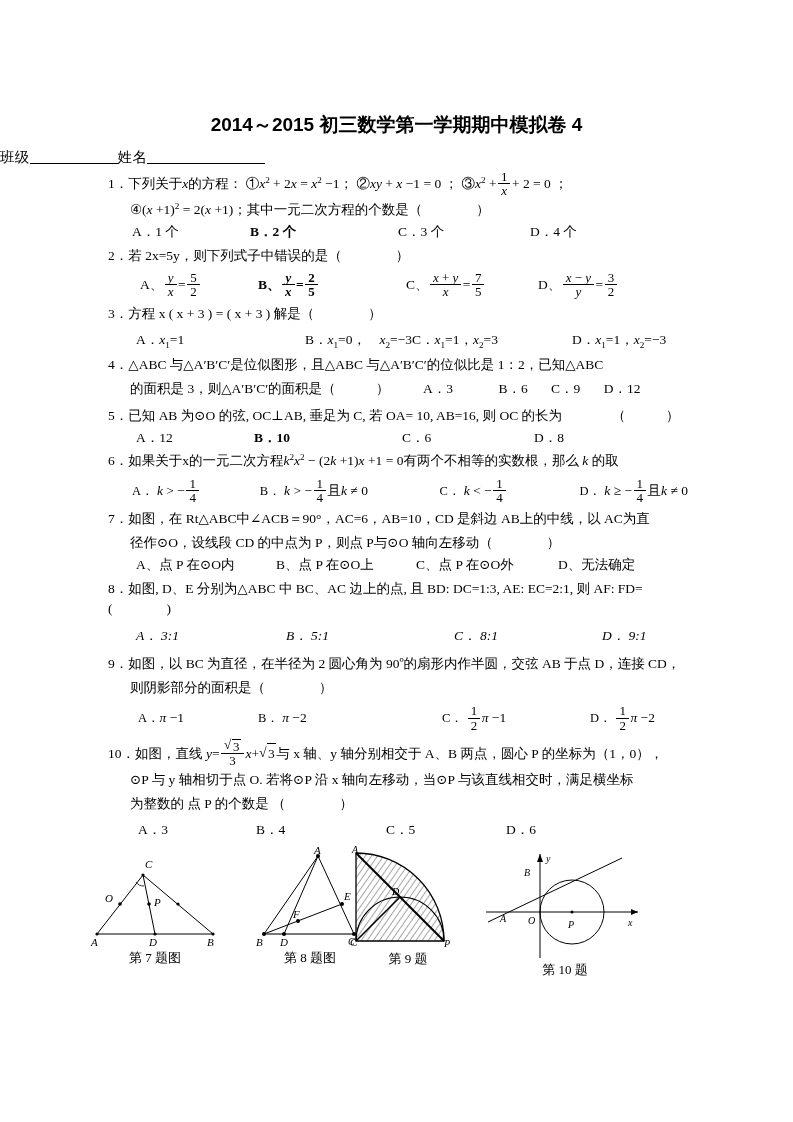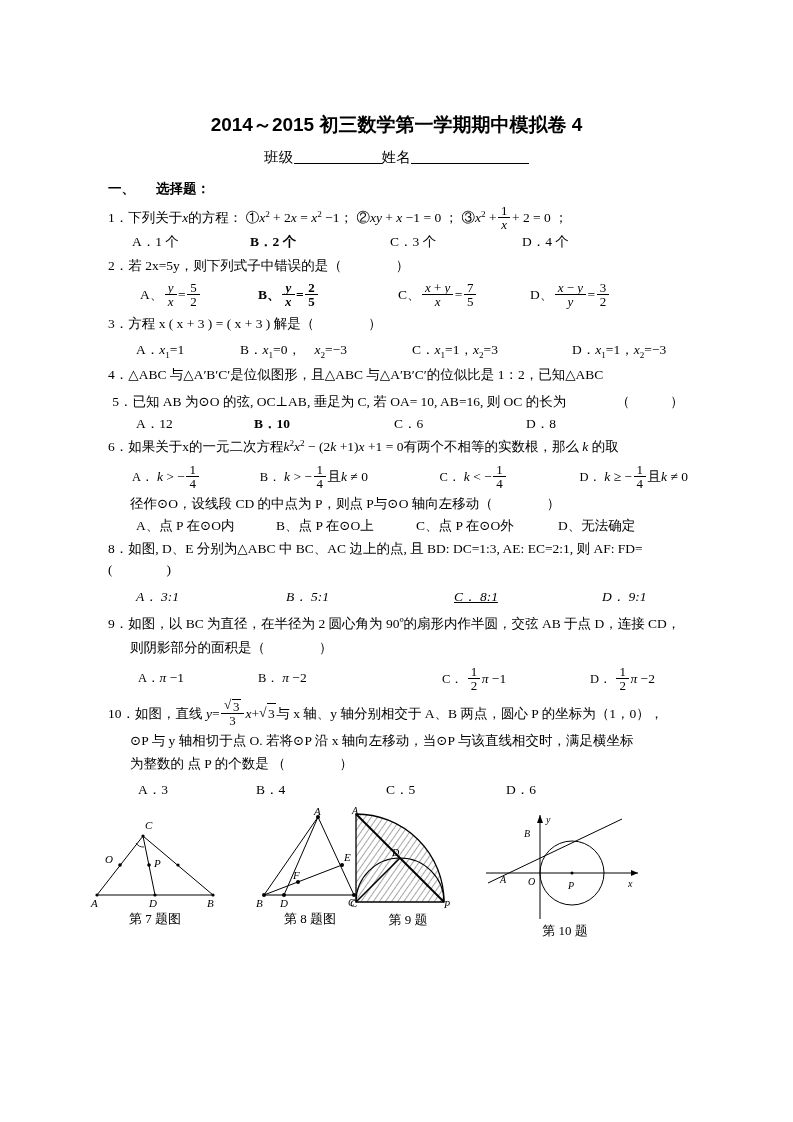--- a/index.html
+++ b/index.html
@@ -16,21 +16,21 @@
   .title{
     text-align:center;
     font-family:"Liberation Sans","DejaVu Sans",sans-serif;
     font-weight:bold;
     font-size:19px;
     letter-spacing:0px;
     margin:0;
     padding-top:112px;
   }
   .idline{
-    text-align:center;
+    text-align:left;
     font-size:14.5px;
     margin:10px 0 0 0;
     letter-spacing:0.3px;
   }
   .blank-s{display:inline-block;width:88px;border-bottom:1.3px solid #000;vertical-align:-2px;}
   .blank-l{display:inline-block;width:118px;border-bottom:1.3px solid #000;vertical-align:-2px;}
 
   .body{
     position:relative;
     margin:0 auto;
@@ -47,21 +47,21 @@
   .sec-head .num{display:inline-block;width:48px;}
 
   .q{font-size:13.5px;line-height:1.55;margin:3px 0 0 0;position:relative;}
   .indent{padding-left:22px;}
 
   
   .opts{font-size:13.5px;line-height:1.5;display:flex;padding-left:24px;margin-top:1px;}
   .opts > span{display:block;}
   .c1{width:118px;}
   .c2{width:140px;font-weight:bold;}
-  .c3{width:132px;}
+  .c3{width:132px;margin-left:8px;}
   .c4{width:auto;}
 
   i, .it{font-style:italic;}
   .sc{font-size:12.5px;}
 
   
   .frac{
     display:inline-block;
     vertical-align:-0.58em;
     text-align:center;
@@ -96,30 +96,30 @@
 <div class="page">
 
   <h1 class="title">2014～2015 初三数学第一学期期中模拟卷 4</h1>
 
   <div class="idline">
     <span>班级</span><span class="blank-s"></span><span>姓名</span><span class="blank-l"></span>
   </div>
 
   <div class="body">
 
-    <div class="sec-head">
-      <span class="num">一、</span><span>选择题：</span>
-    </div>
 
     <div class="q">
       <span>1．</span><span>下列关于</span><i>x</i><span>的方程：</span>
       <span><span>①</span><i>x</i><sup>2</sup> + 2<i>x</i> = <i>x</i><sup>2</sup> −1；</span>
       <span><span>②</span><i>xy</i> + <i>x</i> −1 = 0 ；</span>
       <span><span>③</span><i>x</i><sup>2</sup> +<span class="frac"><span class="n">1</span><span class="d"><i>x</i></span></span>+ 2 = 0 ；</span>
     </div>
+    <div class="q indent">
+      <span><span>④</span>(<i>x</i> +1)<sup>2</sup> = 2(<i>x</i> +1)</span><span>；其中一元二次方程的个数是（　　　　）</span>
+    </div>
     <div class="opts">
       <span class="c1">A．1 个</span>
       <span class="c2">B．2 个</span>
       <span class="c3">C．3 个</span>
       <span class="c4">D．4 个</span>
     </div>
 
     <div class="q">
       <span>2．</span><span>若 2x=5y，则下列式子中错误的是（　　　　）</span>
     </div>
@@ -128,66 +128,76 @@
       <span class="c2"><span>B、</span><span class="frac"><span class="n"><i>y</i></span><span class="d"><i>x</i></span></span>=<span class="frac"><span class="n">2</span><span class="d">5</span></span></span>
       <span class="c3"><span>C、</span><span class="frac"><span class="n"><i>x</i> + <i>y</i></span><span class="d"><i>x</i></span></span>=<span class="frac"><span class="n">7</span><span class="d">5</span></span></span>
       <span class="c4"><span>D、</span><span class="frac"><span class="n"><i>x</i> − <i>y</i></span><span class="d"><i>y</i></span></span>=<span class="frac"><span class="n">3</span><span class="d">2</span></span></span>
     </div>
 
     <div class="q" style="margin-top:6px;">
       <span>3．</span><span>方程 x ( x + 3 ) = ( x + 3 ) 解是（　　　　）</span>
     </div>
     <div class="opts" style="padding-left:28px;margin-top:5px;">
       <span style="width:104px;"><span>A．</span><i>x</i><sub>1</sub>=1</span>
-      <span style="width:172px;"><span>B．</span><i>x</i><sub>1</sub>=0，　<i>x</i><sub>2</sub>=−3</span>
+      <span style="width:172px;text-align:right;"><span>B．</span><i>x</i><sub>1</sub>=0，　<i>x</i><sub>2</sub>=−3</span>
       <span style="width:160px;"><span>C．</span><i>x</i><sub>1</sub>=1，<i>x</i><sub>2</sub>=3</span>
       <span><span>D．</span><i>x</i><sub>1</sub>=1，<i>x</i><sub>2</sub>=−3</span>
     </div>
 
     <div class="q" style="margin-top:5px;">
       <span>4．</span><span>△ABC 与△A′B′C′是位似图形，且△ABC 与△A′B′C′的位似比是 1：2，已知△ABC</span>
     </div>
-
-    <div class="q" style="margin-top:6px;text-align:center;">
+    <div class="q indent">
+      <span>的面积是 3，则△A′B′C′的面积是（　　　）</span>
+      <span style="display:inline-block;width:30px;"></span><span>A．3</span>
+      <span style="display:inline-block;width:42px;"></span><span>B．6</span>
+      <span style="display:inline-block;width:20px;"></span><span>C．9</span>
+      <span style="display:inline-block;width:20px;"></span><span>D．12</span>
+    </div>
+
+    <div class="q" style="margin-top:6px;">
       <span>5．</span><span class="it" style="font-style:normal;">已知 AB 为⊙O 的弦, OC⊥AB, 垂足为 C, 若 OA= 10, AB=16, 则 OC 的长为</span><span style="display:inline-block;width:50px;"></span><span>（　　　）</span>
     </div>
     <div class="opts" style="padding-left:28px;">
       <span class="c1">A．12</span>
       <span class="c2">B．10</span>
       <span class="c3">C．6</span>
       <span class="c4">D．8</span>
     </div>
 
     <div class="q" style="margin-top:3px;">
       <span>6．</span><span>如果关于x的一元二次方程</span><span><i>k</i><sup>2</sup><i>x</i><sup>2</sup> − (2<i>k</i> +1)<i>x</i> +1 = 0</span><span>有两个不相等的实数根，那么</span> <i>k</i> <span>的取</span>
     </div>
     <div class="opts" style="padding-left:24px;margin-top:5px;align-items:center;justify-content:space-between;">
       <span style="width:118px;"><span class="sc">A．</span> <i>k</i> &gt; −<span class="frac"><span class="n">1</span><span class="d">4</span></span></span>
       <span style="width:170px;"><span class="sc">B．</span> <i>k</i> &gt; −<span class="frac"><span class="n">1</span><span class="d">4</span></span>且<i>k</i> ≠ 0</span>
       <span style="width:130px;"><span class="sc">C．</span> <i>k</i> &lt; −<span class="frac"><span class="n">1</span><span class="d">4</span></span></span>
       <span><span class="sc">D．</span> <i>k</i> ≥ −<span class="frac"><span class="n">1</span><span class="d">4</span></span>且<i>k</i> ≠ 0</span>
     </div>
 
+    <div class="q" style="margin-top:5px;">
+      <span>7．</span><span>如图，在 Rt△ABC中∠ACB＝90°，AC=6，AB=10，CD 是斜边 AB上的中线，以 AC为直</span>
+    </div>
     <div class="q indent">
       <span>径作⊙O，设线段 CD 的中点为 P，则点 P与⊙O 轴向左移动（　　　　）</span>
     </div>
     <div class="opts" style="padding-left:28px;margin-top:1px;">
       <span style="width:140px;">A、点 P 在⊙O内</span>
       <span style="width:140px;">B、点 P 在⊙O上</span>
       <span style="width:142px;">C、点 P 在⊙O外</span>
       <span>D、无法确定</span>
     </div>
 
     <div class="q">
       <span>8．</span><span>如图, D、E 分别为△ABC 中 BC、AC 边上的点, 且 BD: DC=1:3, AE: EC=2:1, 则 AF: FD=(　　　　)</span>
     </div>
     <div class="opts" style="padding-left:28px;margin-top:6px;font-style:italic;">
       <span style="width:150px;">A． 3:1</span>
       <span style="width:168px;">B． 5:1</span>
-      <span style="width:148px;text-decoration:underline;">C． 8:1</span>
+      <span style="width:148px;">C． 8:1</span>
       <span>D． 9:1</span>
     </div>
 
     <div class="q" style="margin-top:7px;">
       <span>9．</span><span>如图，以 BC 为直径，在半径为 2 圆心角为 90º的扇形内作半圆，交弦 AB 于点 D，连接 CD，</span>
     </div>
     <div class="q indent">
       <span>则阴影部分的面积是（　　　　）</span>
     </div>
     <div class="opts" style="padding-left:30px;margin-top:6px;align-items:center;">

